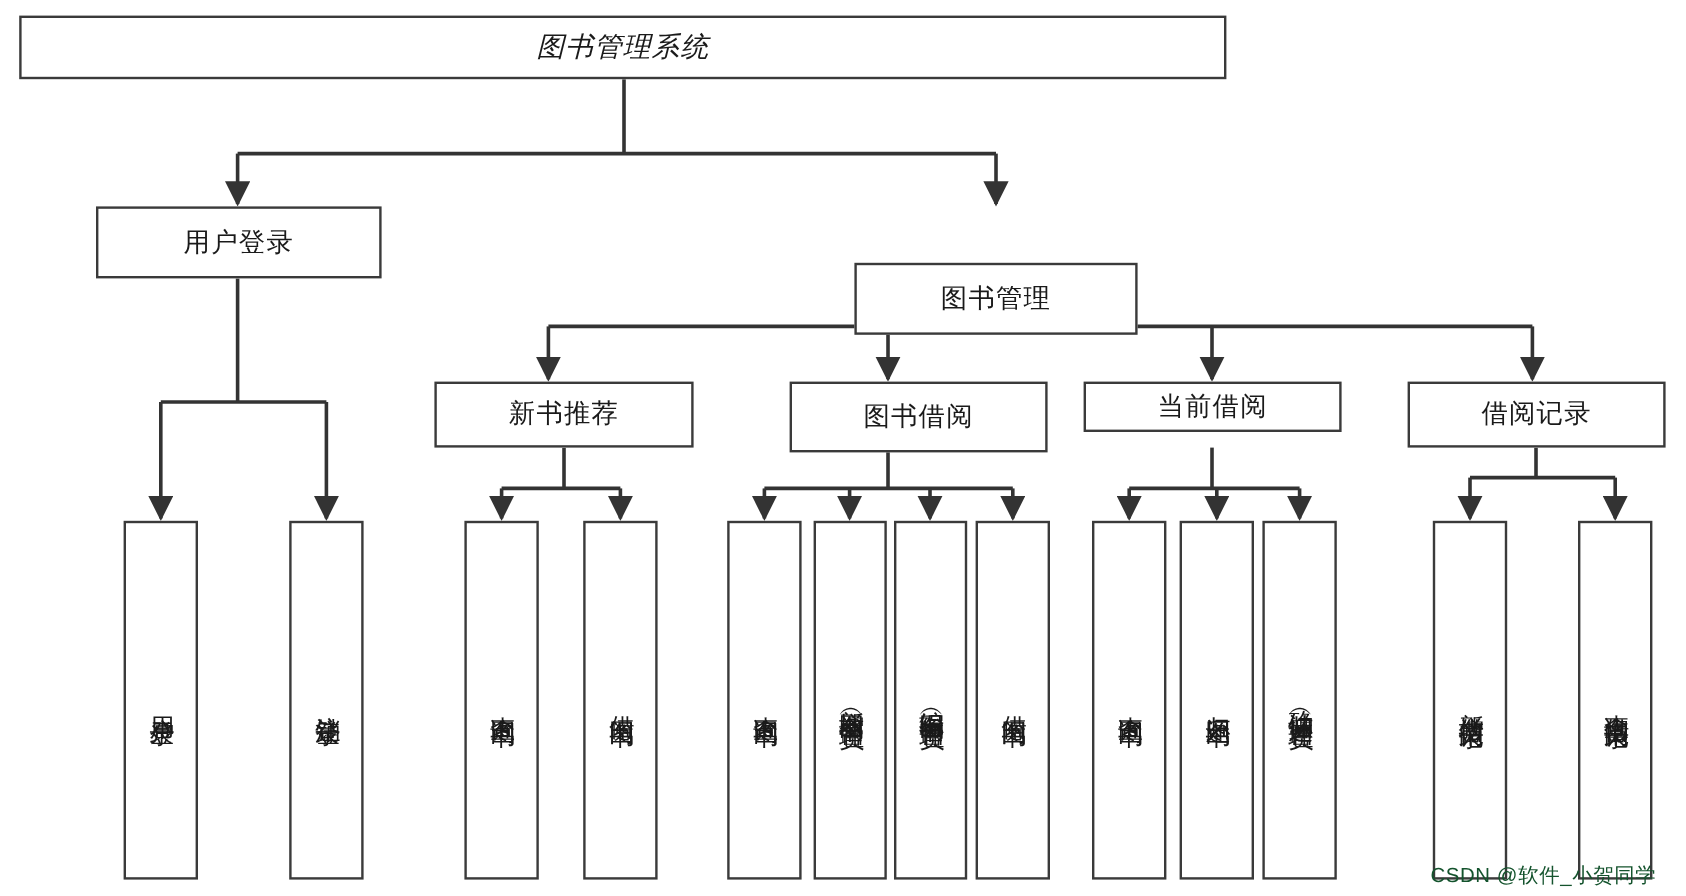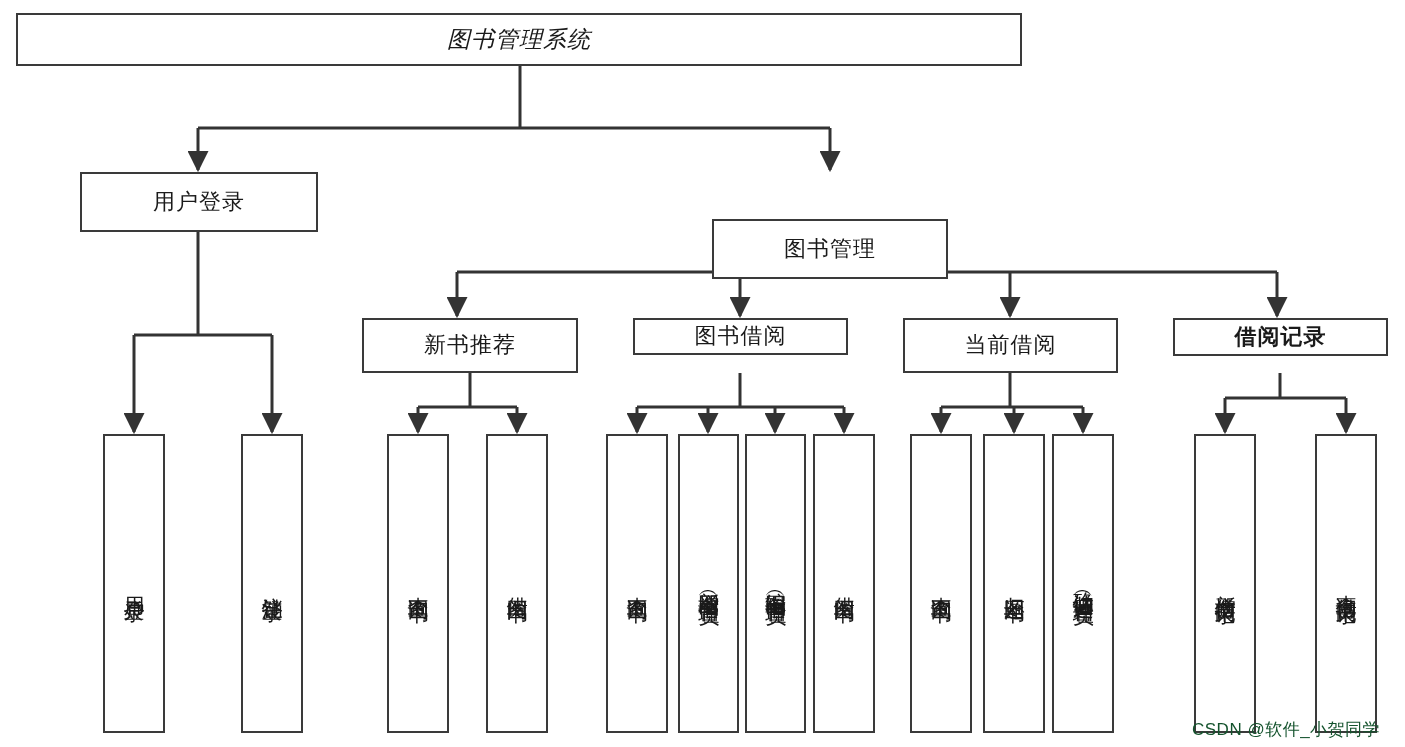--- a/index.html
+++ b/index.html
@@ -120,23 +120,23 @@
       <path d="M 1346 398 L 1346 432" marker-end="url(#arrow)"></path>
     </g>
   </svg>
 
   <div class="node node-h node-root" id="node-root" style="left: 16px; top: 13px; width: 1006px; height: 53px; font-style: italic;">图书管理系统</div>
 
   <div class="node node-h" id="node-l2-0" style="left: 80px; top: 172px; width: 238px; height: 60px;">用户登录</div>
   <div class="node node-h" id="node-l2-1" style="left: 712px; top: 172px; width: 236px; height: 60px; margin-top: 47px;">图书管理</div>
 
   <div class="node node-h" id="node-l3-0" style="left: 362px; top: 318px; width: 216px; height: 55px;">新书推荐</div>
-  <div class="node node-h" id="node-l3-1" style="left: 633px; top: 318px; width: 215px; height: 37px;">图书借阅</div>
-  <div class="node node-h" id="node-l3-2" style="left: 903px; top: 318px; width: 215px; height: 55px;">当前借阅</div>
-  <div class="node node-h" id="node-l3-3" style="left: 1173px; top: 318px; width: 215px; height: 38px; font-weight: bold;">借阅记录</div>
+  <div class="node node-h" id="node-l3-1" style="left: 658px; top: 318px; width: 215px; height: 59px;">图书借阅</div>
+  <div class="node node-h" id="node-l3-2" style="left: 903px; top: 318px; width: 215px; height: 42px;">当前借阅</div>
+  <div class="node node-h" id="node-l3-3" style="left: 1173px; top: 318px; width: 215px; height: 55px;">借阅记录</div>
 
   <div class="node node-v" id="node-leaf-0" style="left: 103px; top: 434px; width: 62px; height: 299px;">用户登录</div>
   <div class="node node-v" id="node-leaf-1" style="left: 241px; top: 434px; width: 62px; height: 299px;">注销登录</div>
   <div class="node node-v" id="node-leaf-2" style="left: 387px; top: 434px; width: 62px; height: 299px;">查询图书</div>
   <div class="node node-v" id="node-leaf-3" style="left: 486px; top: 434px; width: 62px; height: 299px;">借阅图书</div>
   <div class="node node-v" id="node-leaf-4" style="left: 606px; top: 434px; width: 62px; height: 299px;">查询图书</div>
   <div class="node node-v" id="node-leaf-5" style="left: 678px; top: 434px; width: 61px; height: 299px;">新增图书（管理员）</div>
   <div class="node node-v" id="node-leaf-6" style="left: 745px; top: 434px; width: 61px; height: 299px;">编辑图书（管理员）</div>
   <div class="node node-v" id="node-leaf-7" style="left: 813px; top: 434px; width: 62px; height: 299px;">借阅图书</div>
   <div class="node node-v" id="node-leaf-8" style="left: 910px; top: 434px; width: 62px; height: 299px;">查询图书</div>

